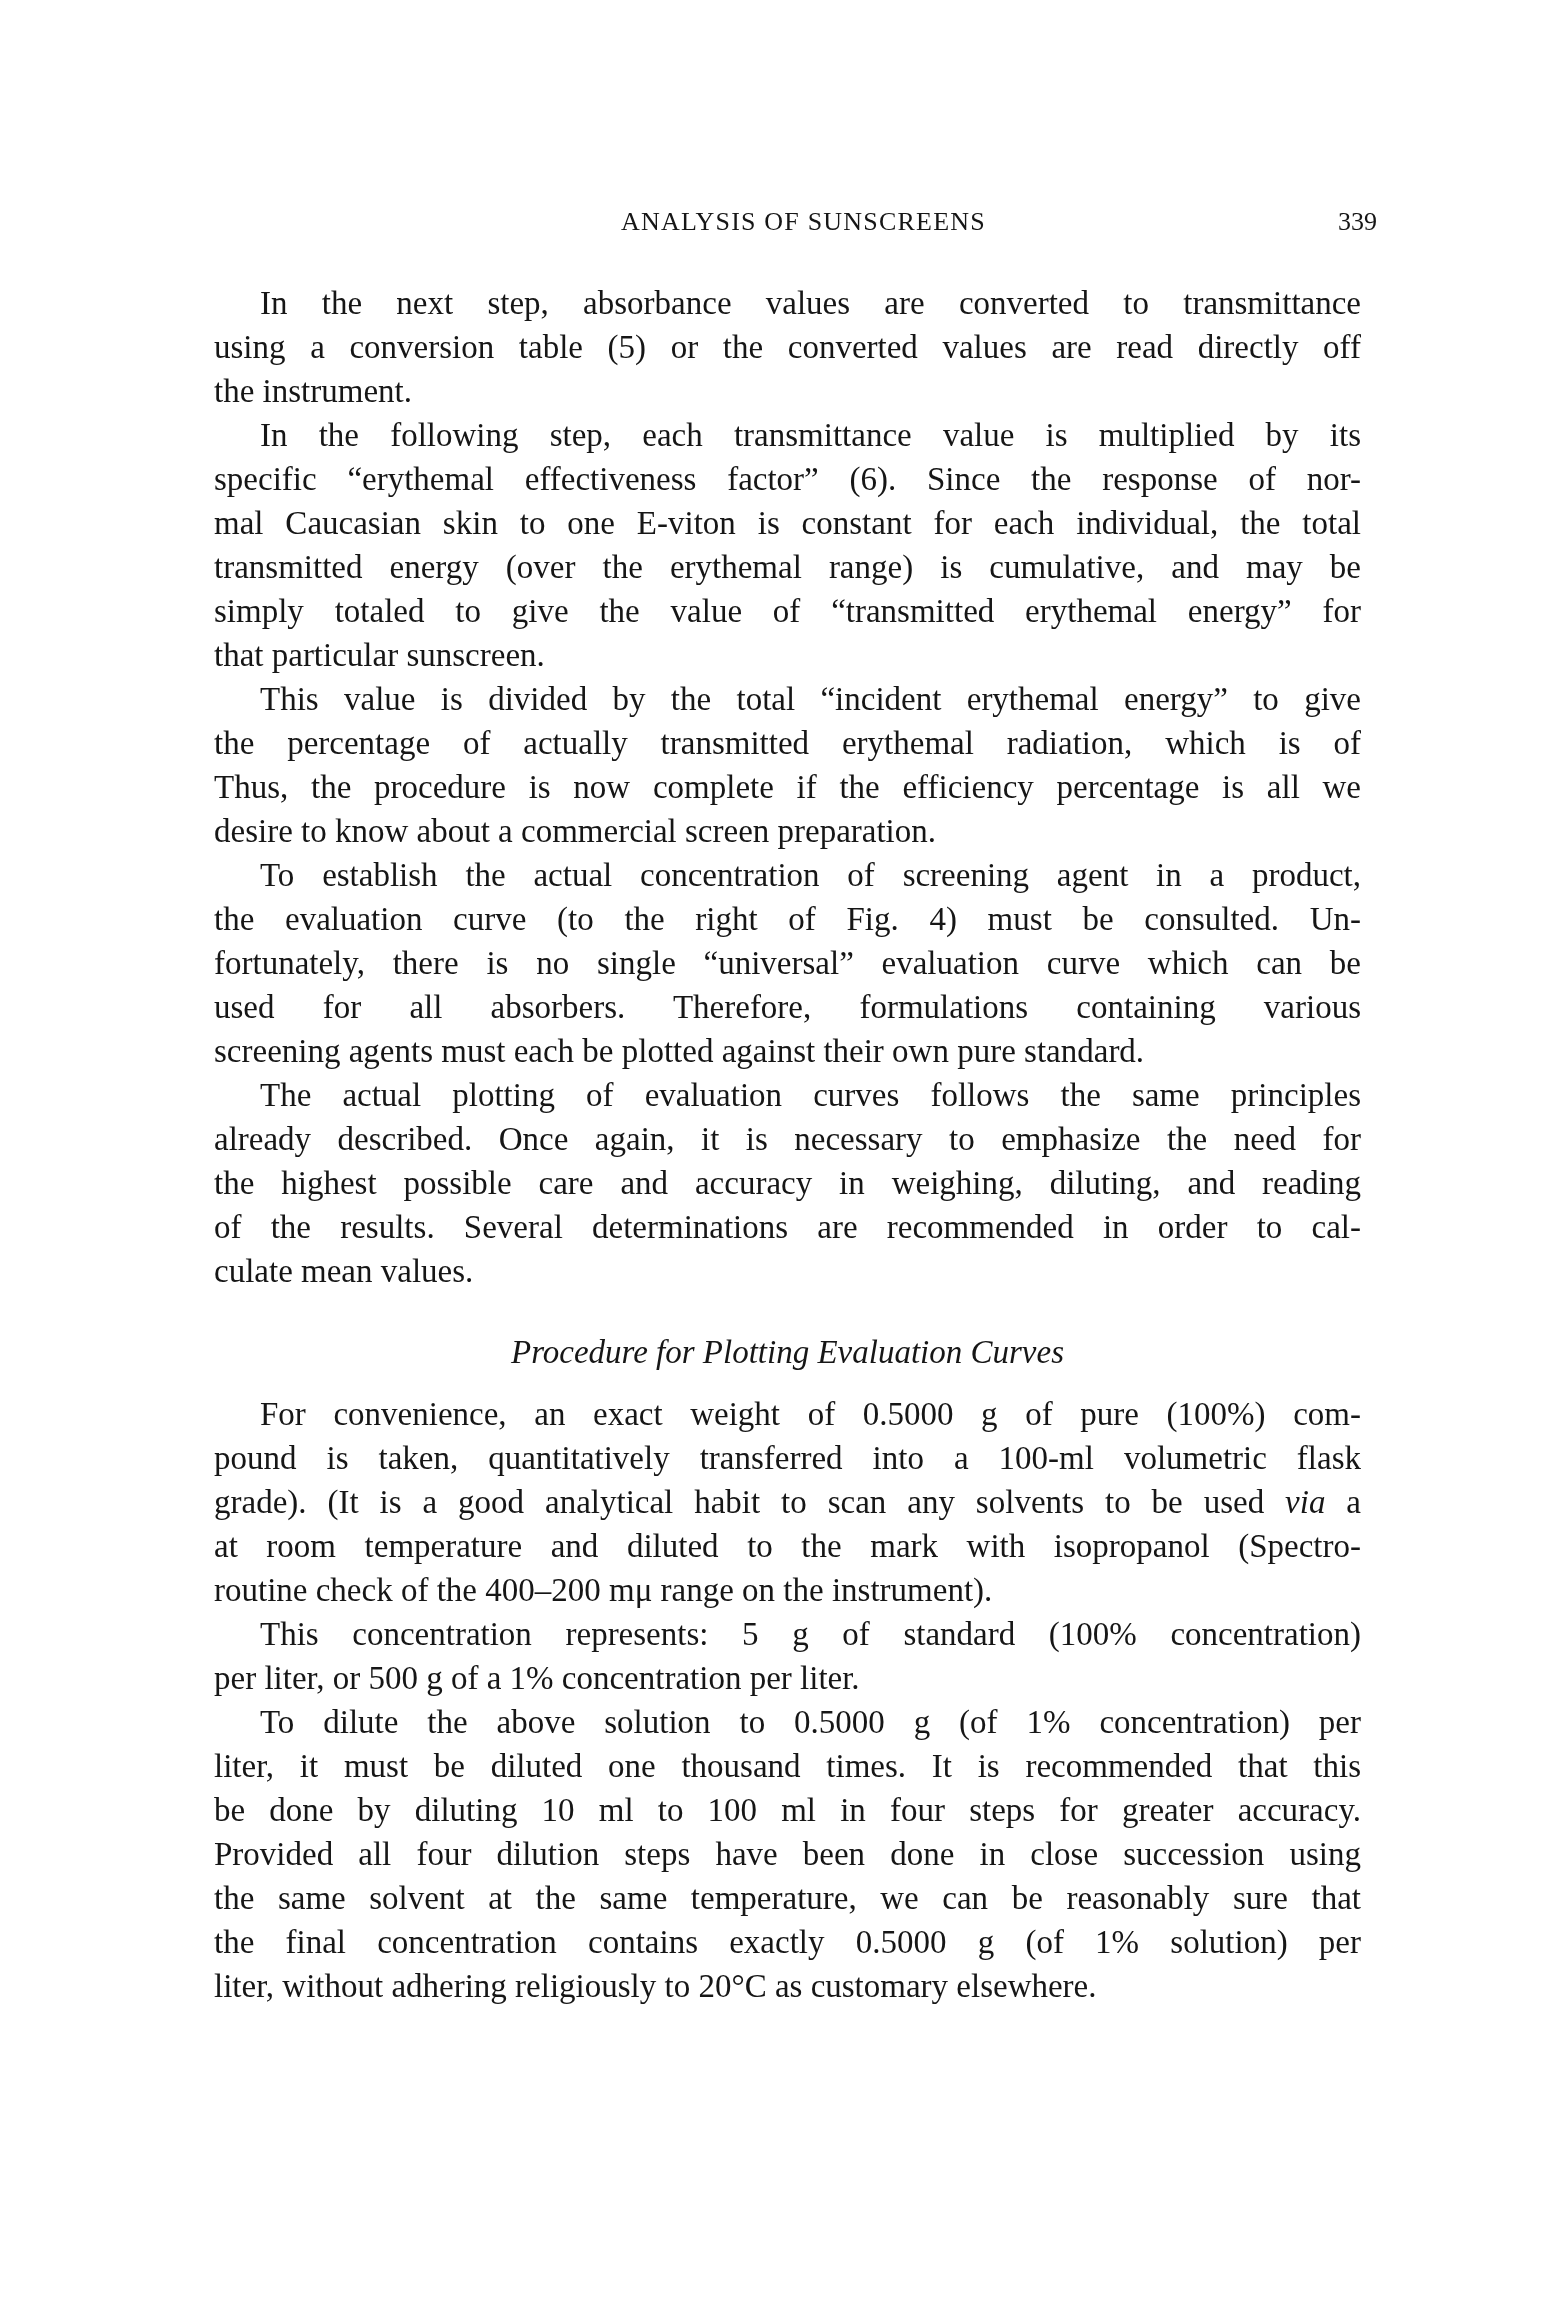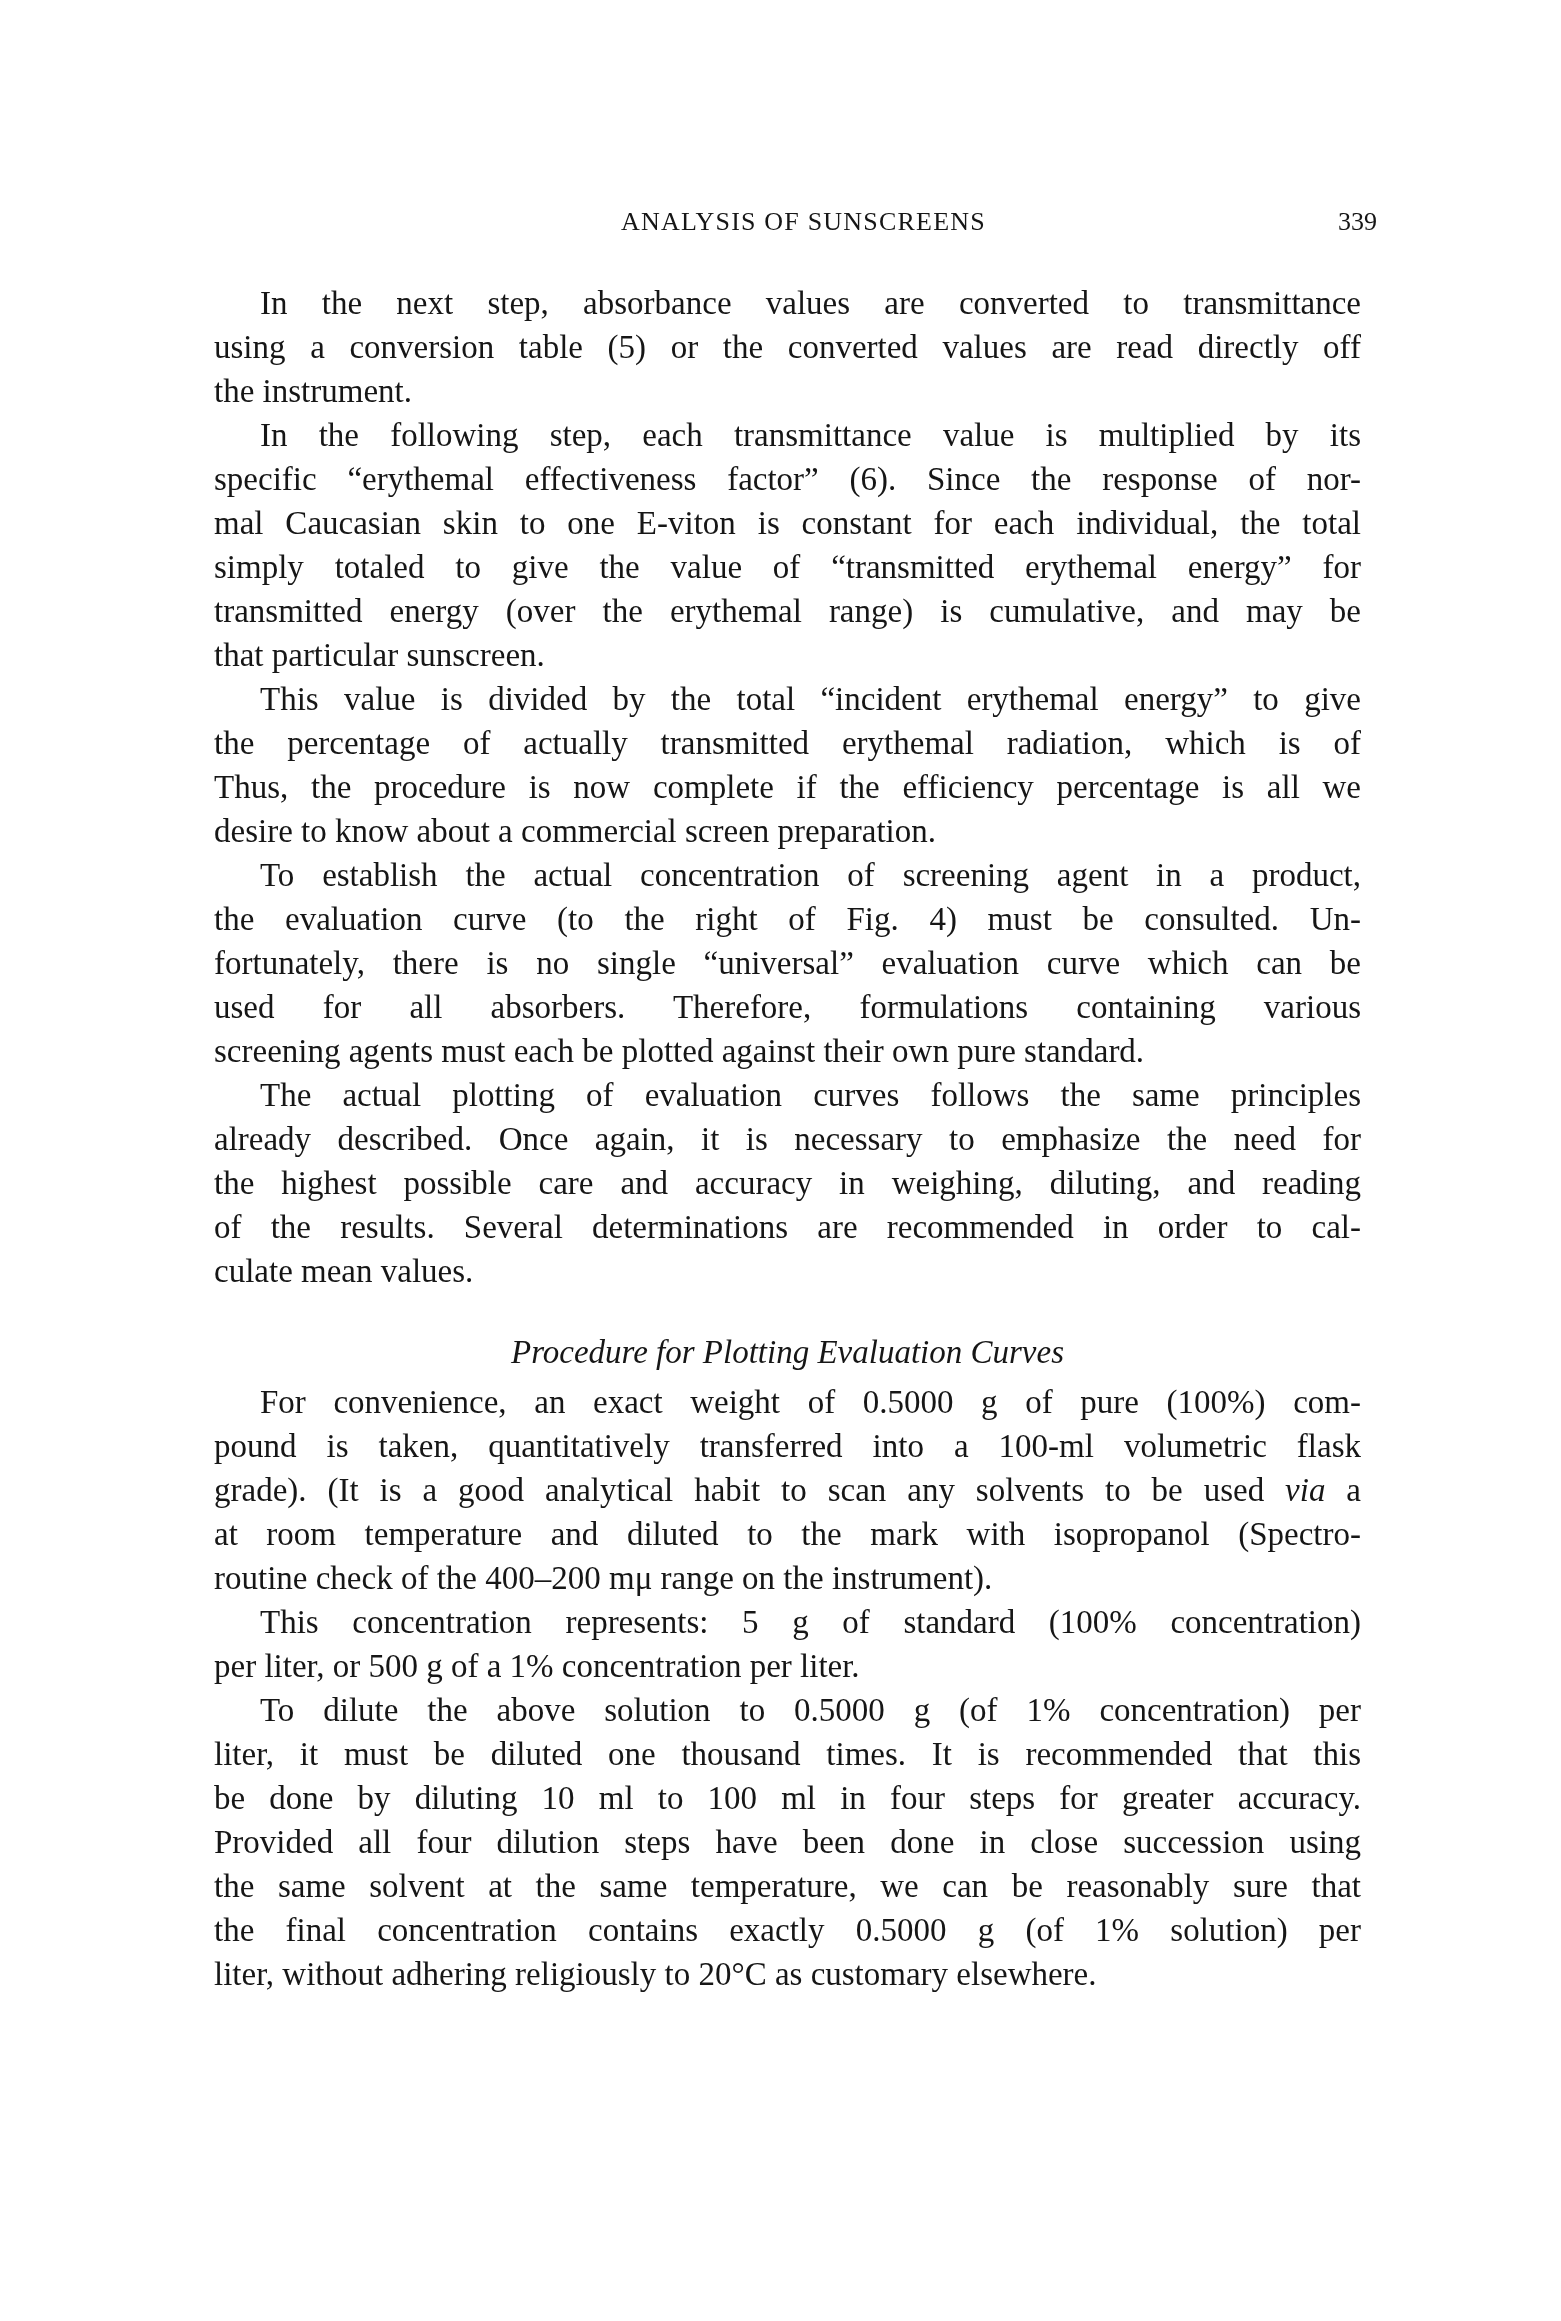--- a/index.html
+++ b/index.html
@@ -65,21 +65,21 @@
       padding-left: 46px;
     }
     .section-heading {
       display: block;
       text-align: center;
       font-style: italic;
       font-size: 33px;
       height: 44px;
       line-height: 44px;
       margin-top: 37px;
-      margin-bottom: 6px;
+      margin-bottom: 18px;
     }
     i { font-style: italic; }
   </style>
 </head>
 <body>
 
 <div class="page">
 
   <div class="running-head">
     <span class="running-title">ANALYSIS OF SUNSCREENS</span>
@@ -91,22 +91,22 @@
     <div>
       <span class="line indent">In the next step, absorbance values are converted to transmittance</span>
       <span class="line">using a conversion table (5) or the converted values are read directly off</span>
       <span class="line last">the instrument.</span>
     </div>
 
     <div>
       <span class="line indent">In the following step, each transmittance value is multiplied by its</span>
       <span class="line">specific “erythemal effectiveness factor” (6). Since the response of nor-</span>
       <span class="line">mal Caucasian skin to one E-viton is constant for each individual, the total</span>
+      <span class="line">transmitted energy (over the erythemal range) is cumulative, and may be</span>
       <span class="line">simply totaled to give the value of “transmitted erythemal energy” for</span>
-      <span class="line">transmitted energy (over the erythemal range) is cumulative, and may be</span>
       <span class="line last">that particular sunscreen.</span>
     </div>
 
     <div>
       <span class="line indent">This value is divided by the total “incident erythemal energy” to give</span>
       <span class="line">the percentage of actually transmitted erythemal radiation, which is of</span>
       <span class="line">Thus, the procedure is now complete if the efficiency percentage is all we</span>
       <span class="line last">desire to know about a commercial screen preparation.</span>
     </div>
 

